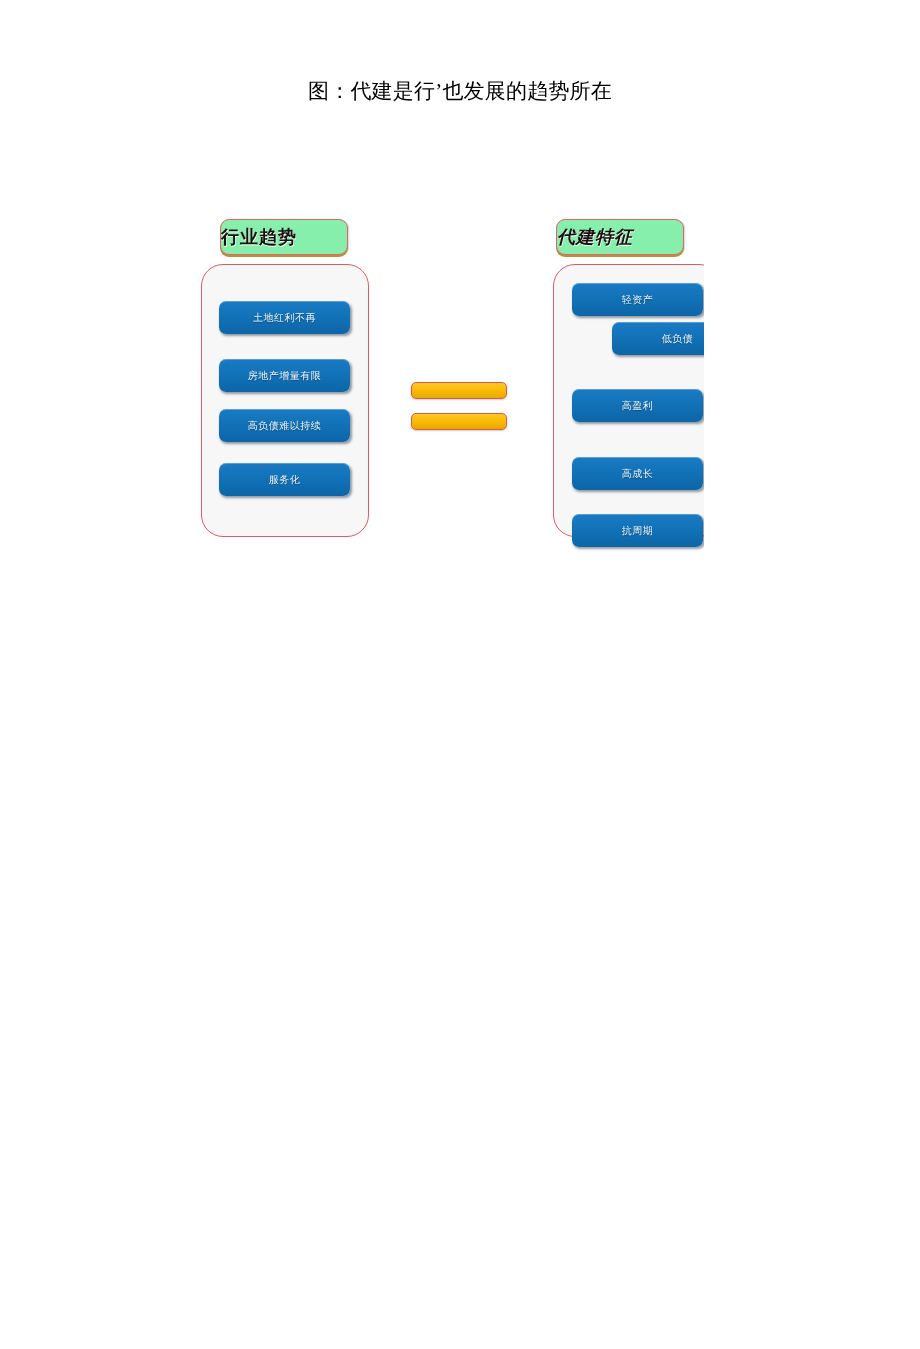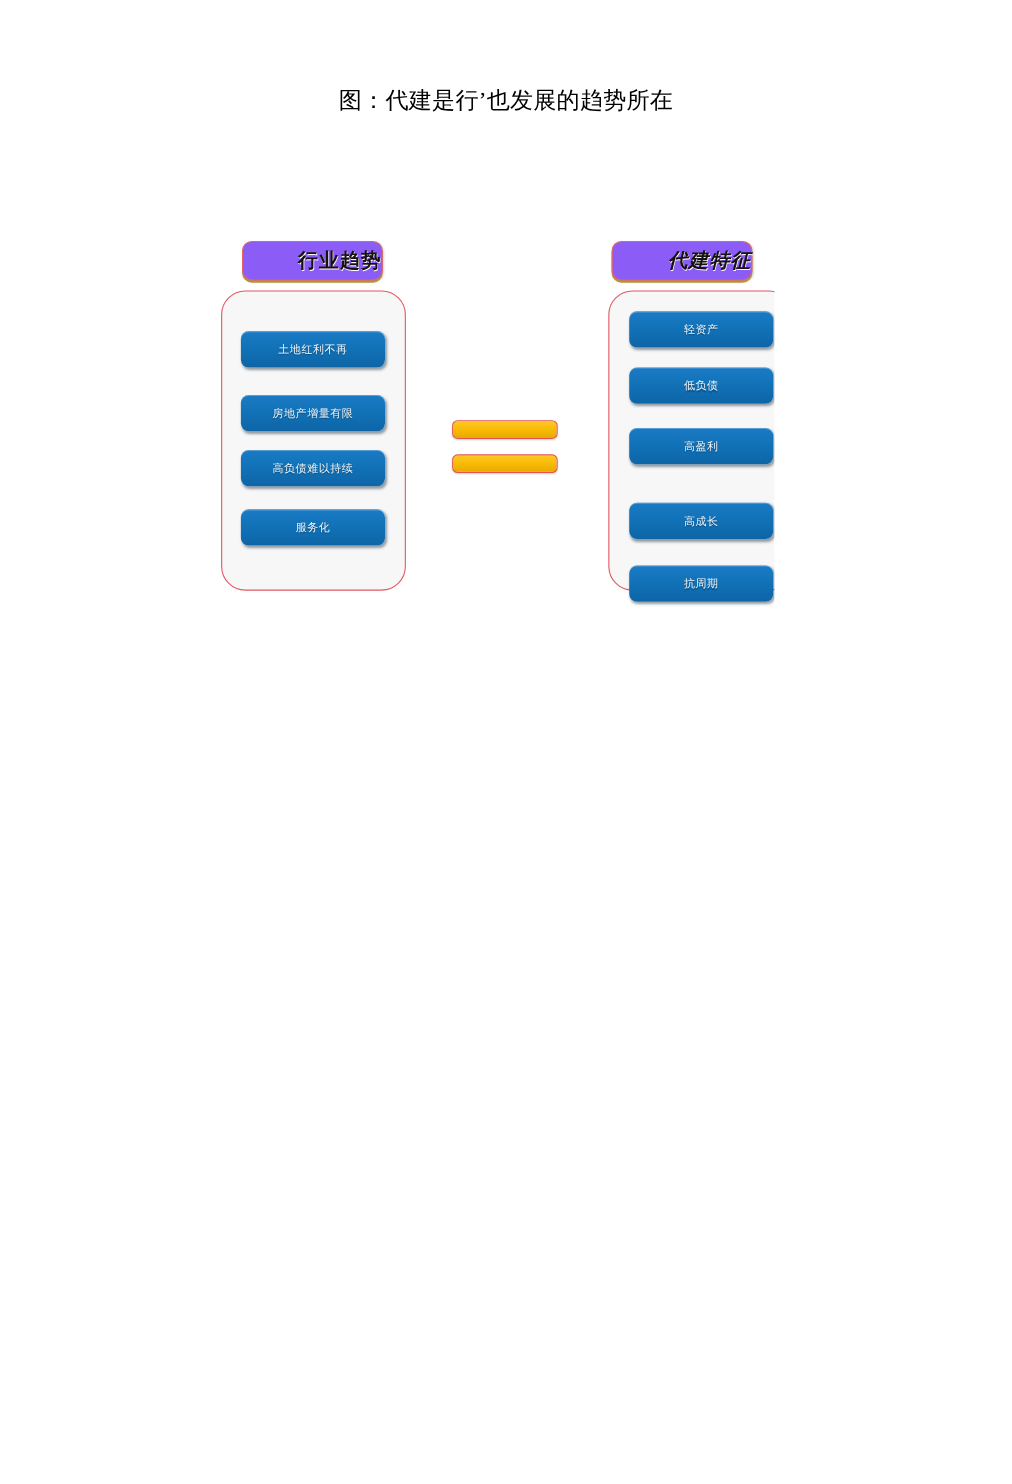--- a/index.html
+++ b/index.html
@@ -38,27 +38,27 @@
     top: 105px;
     width: 920px;
     height: 340px;
   }
 
   
   .panel-header {
     position: absolute;
     box-sizing: border-box;
     height: 36px;
-    background: #8b5cf6;
+    background: #86efac;
     border: 1.6px solid #e2636a;
     border-radius: 9px;
     box-shadow: 0 2px 0 0 #b6923c, 1px 1px 2px rgba(0,0,0,0.18);
     display: flex;
     align-items: center;
-    justify-content: flex-end;
+    justify-content: flex-start;
   }
   .panel-header .ph-text {
     font-family: "DejaVu Sans", "Liberation Sans", sans-serif;
     font-weight: bold;
     font-size: 18px;
     color: #16120f;
     letter-spacing: 1px;
     text-shadow: 0.5px 0.5px 0 #ffffff;
   }
 
@@ -168,21 +168,21 @@
 
   <div class="panel-header" id="header-right">
     <span class="ph-text">代建特征</span>
   </div>
 
   <div class="panel-box" id="panel-right"></div>
 
   <div class="pill pill-r" style="top:178px;">
     <span class="pill-text">轻资产</span>
   </div>
-  <div class="pill pill-r" style="top:229px;">
+  <div class="pill pill-r" style="top:217px;margin-left:40px;">
     <span class="pill-text">低负债</span>
   </div>
   <div class="pill pill-r" style="top:284px;">
     <span class="pill-text">高盈利</span>
   </div>
   <div class="pill pill-r" style="top:352px;">
     <span class="pill-text">高成长</span>
   </div>
   <div class="pill pill-r" style="top:409px;">
     <span class="pill-text">抗周期</span>

